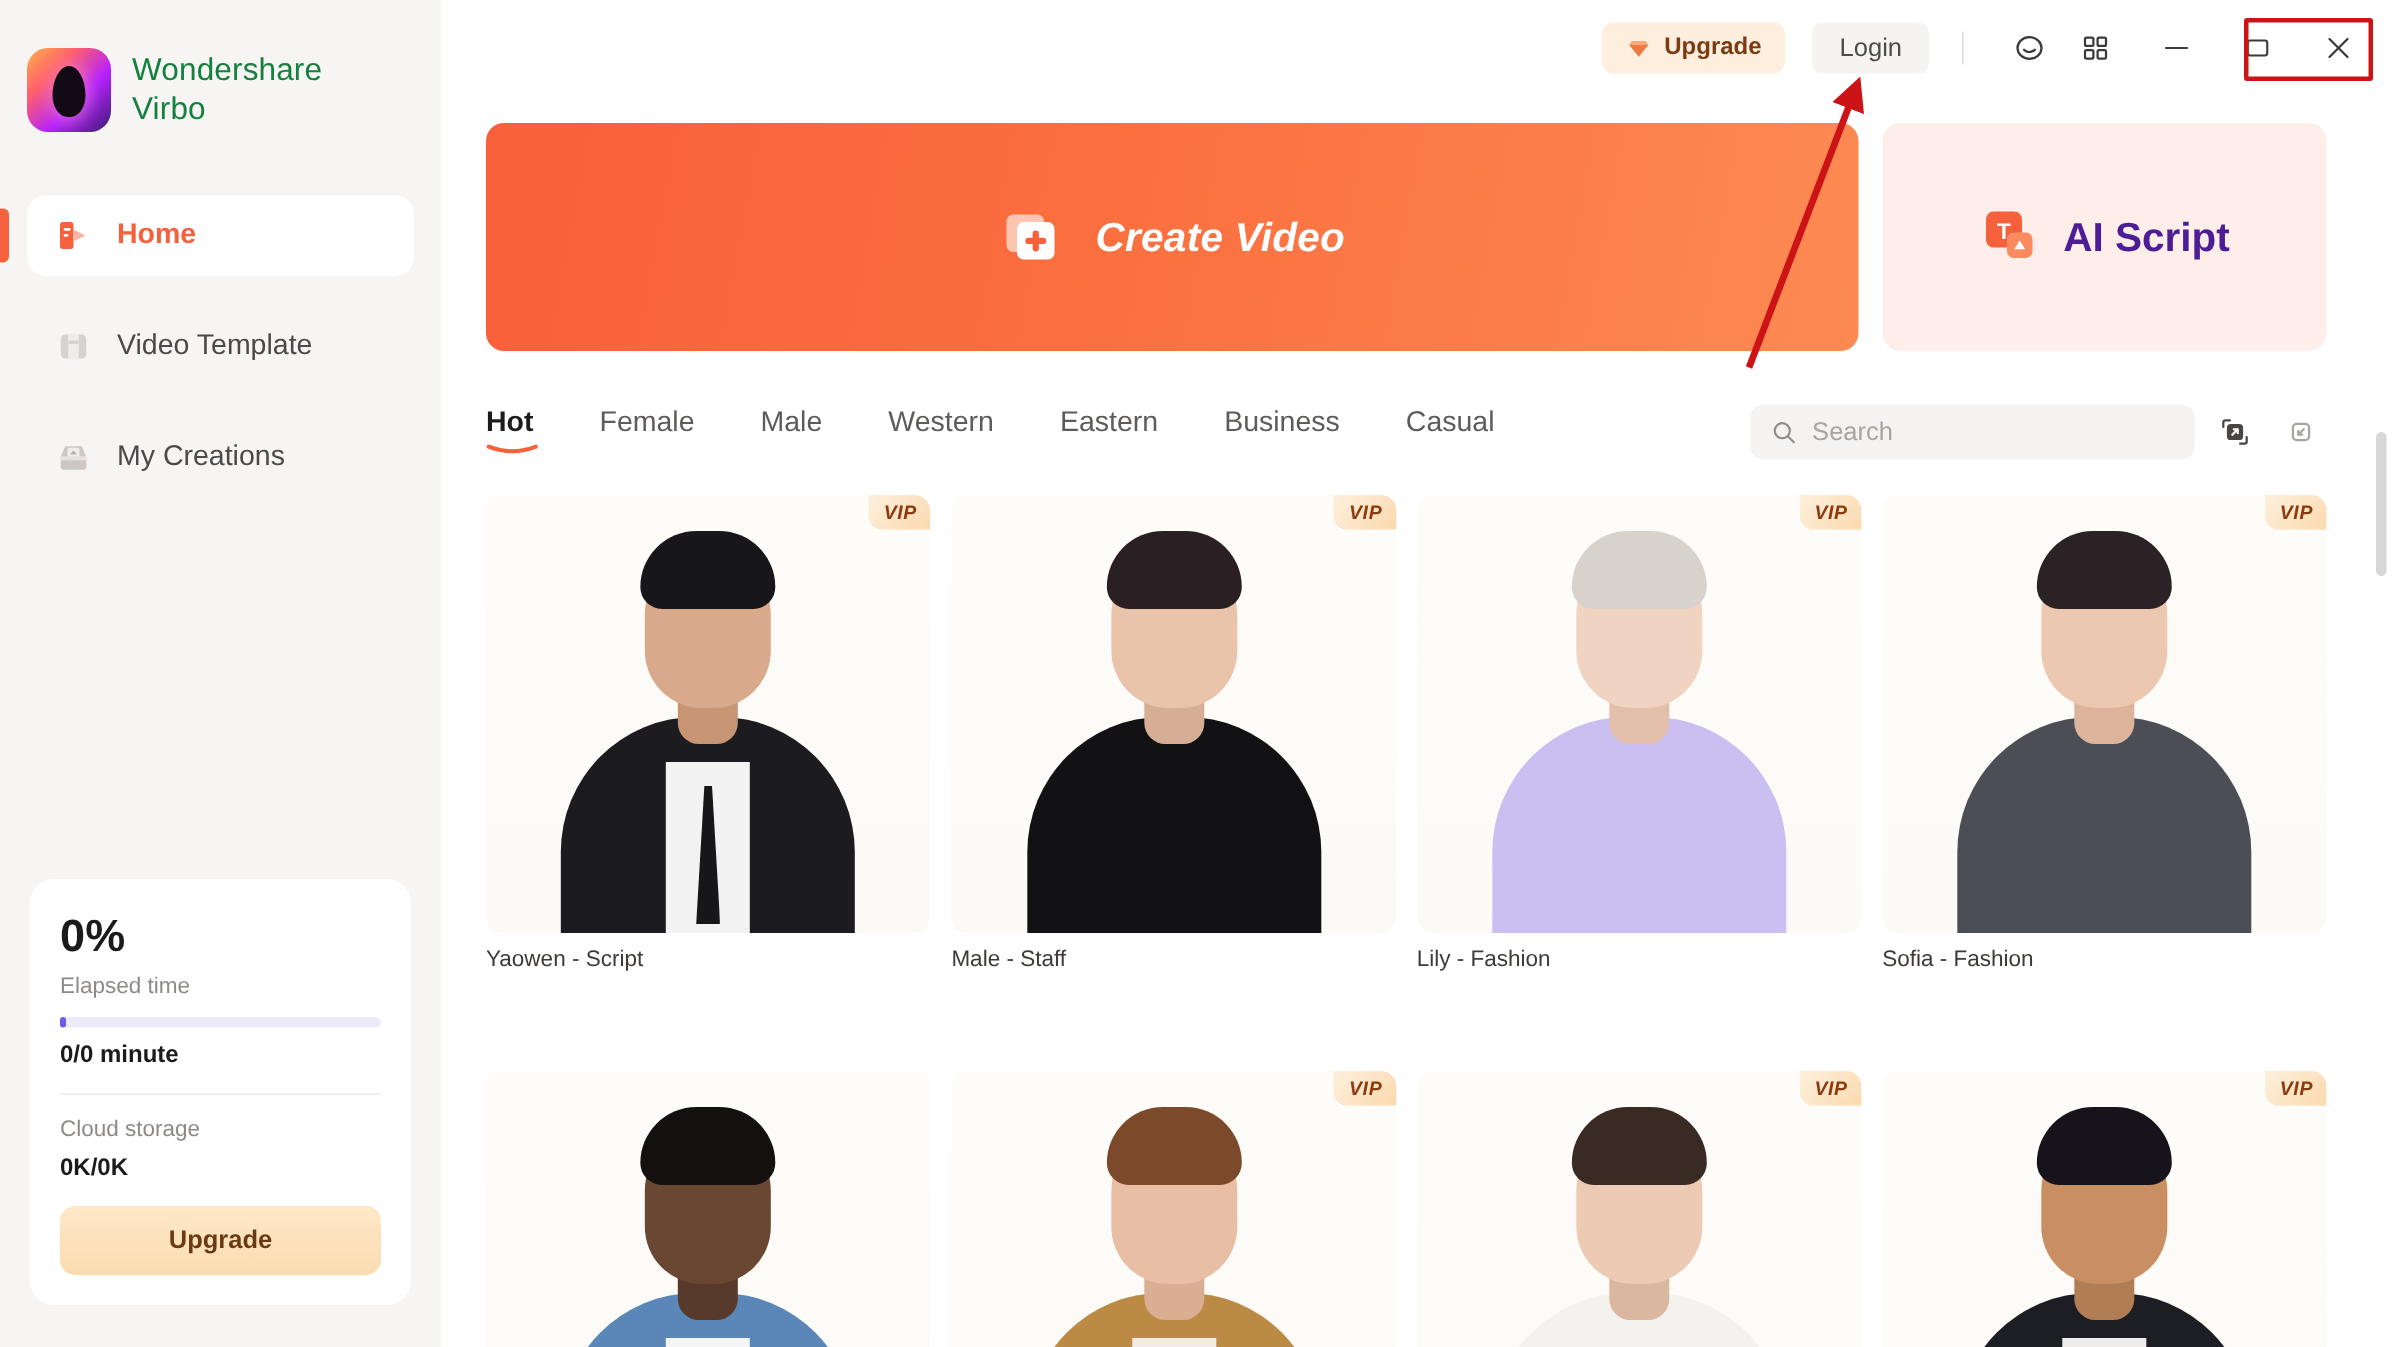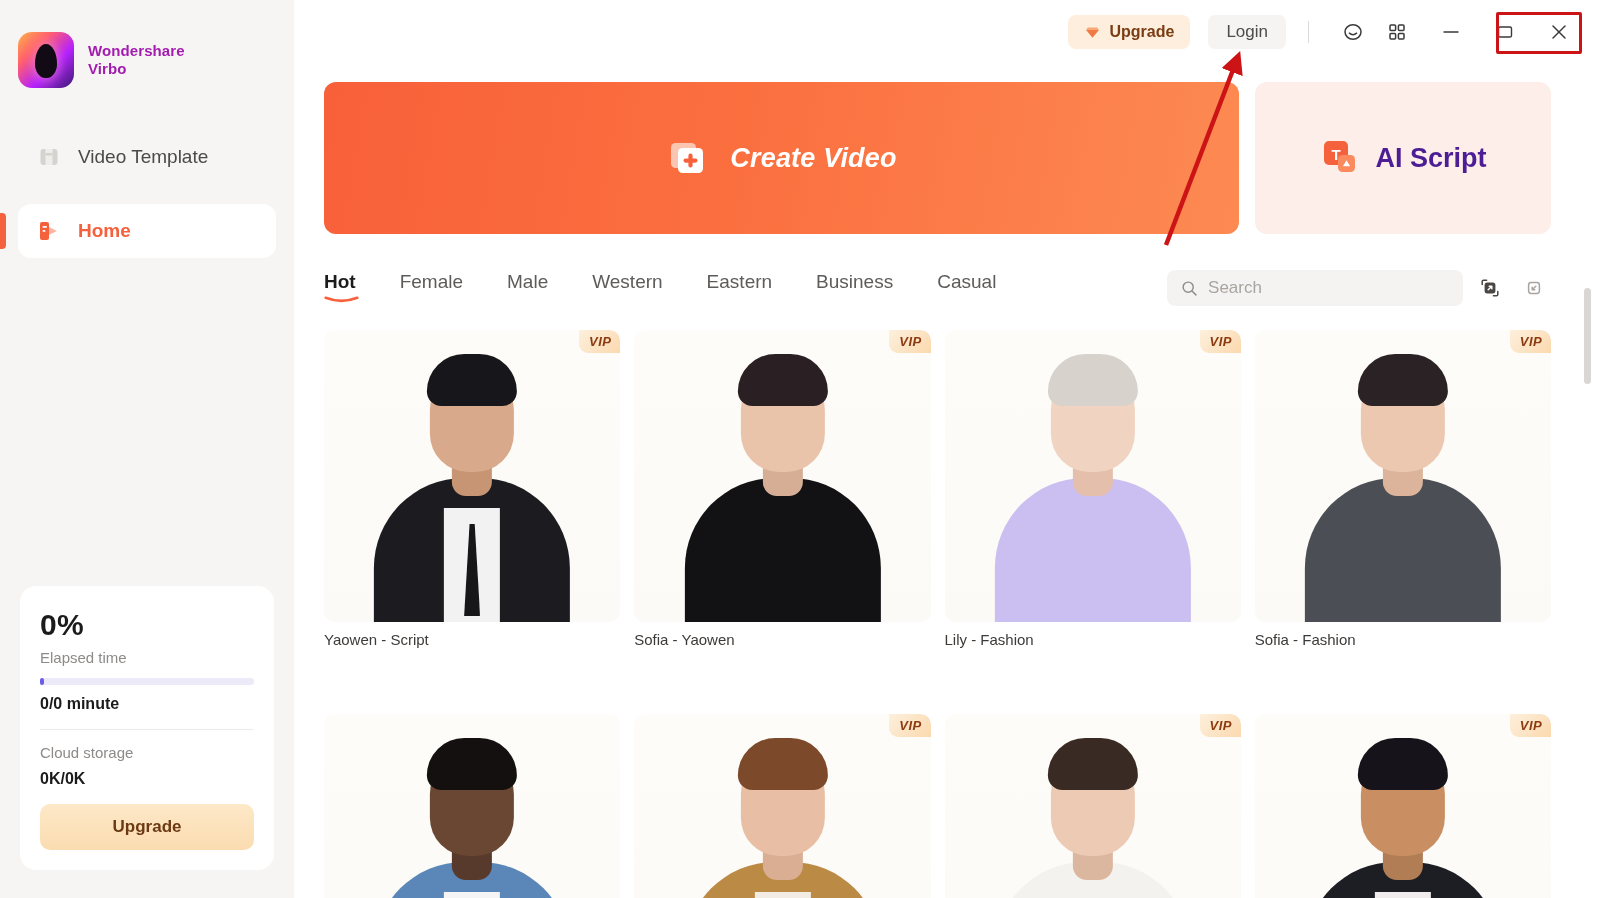--- a/index.html
+++ b/index.html
@@ -24,21 +24,21 @@
     background: linear-gradient(135deg,#ffb347 0%,#ff5f6d 30%,#b621fe 62%,#3a1c71 100%);
     position: relative; overflow: hidden; flex: 0 0 56px;
   }
   .brand-logo::after{
     content:""; position:absolute; left:50%; top:22%;
     width:22px; height:34px; transform:translateX(-50%);
     background:#120a14; border-radius:50% 50% 46% 46% / 58% 58% 42% 42%;
     box-shadow: 0 0 10px 3px rgba(255,160,200,.45);
   }
   .brand-name {
-    font-size: 15px; font-weight: 700; color: #a21caf;
+    font-size: 21px; font-weight: 400; color: #15803d;
     line-height: 1.22; letter-spacing:.1px;
   }
   .nav { margin-top: 42px; padding: 0 18px; }
   .nav-item {
     display: flex; align-items: center; gap: 16px;
     height: 54px; padding: 0 18px; border-radius: 13px;
     color: #4a4a4a; font-size: 19px; cursor: pointer;
     margin-bottom: 20px; position: relative;
   }
   .nav-item.active { background: #ffffff; color: #f5613c; font-weight: 600; }
@@ -188,40 +188,49 @@
 
   <aside class="sidebar">
 
     <div class="brand">
       <div class="brand-logo"></div>
       <div class="brand-name">Wondershare<br>Virbo</div>
     </div>
 
     <nav class="nav">
 
-      <div class="nav-item">
-        <svg class="nav-ico" viewBox="0 0 26 26">
-          <rect x="4.5" y="5" width="17" height="16" rx="3" fill="#d6d2cf"></rect>
-          <rect x="9.5" y="5" width="7" height="16" fill="#efedea"></rect>
-          <rect x="9.5" y="9" width="7" height="2.4" rx="1.2" fill="#d6d2cf"></rect>
-        </svg>
-        <span>Video Template</span>
-      </div>
-
       <div class="nav-item active">
         <span class="active-bar"></span>
         <svg class="nav-ico" viewBox="0 0 26 26">
           <rect x="4" y="4" width="9" height="18" rx="2" fill="#f5613c"></rect>
           <rect x="6.5" y="8" width="4.5" height="1.8" rx=".9" fill="#fff"></rect>
           <rect x="6.5" y="12" width="3" height="1.8" rx=".9" fill="#fff"></rect>
           <path d="M13 9 L21 13 L13 17 Z" fill="#fbb7a3"></path>
         </svg>
         <span>Home</span>
       </div>
 
+      <div class="nav-item">
+        <svg class="nav-ico" viewBox="0 0 26 26">
+          <rect x="4.5" y="5" width="17" height="16" rx="3" fill="#d6d2cf"></rect>
+          <rect x="9.5" y="5" width="7" height="16" fill="#efedea"></rect>
+          <rect x="9.5" y="9" width="7" height="2.4" rx="1.2" fill="#d6d2cf"></rect>
+        </svg>
+        <span>Video Template</span>
+      </div>
+
+      <div class="nav-item">
+        <svg class="nav-ico" viewBox="0 0 26 26">
+          <path d="M4.5 12.5 L7.5 5.5 h11 l3 7 v7 a1.6 1.6 0 0 1-1.6 1.6 H6.1 A1.6 1.6 0 0 1 4.5 19.5 Z" fill="#cdc8c4"></path>
+          <rect x="9" y="6.5" width="8" height="7" rx="1.3" fill="#efedea"></rect>
+          <path d="M13 8.4 l2.4 2.6 h-4.8 Z" fill="#b8b2ad"></path>
+          <rect x="4.5" y="12.2" width="17" height="2.6" fill="#e6e2df"></rect>
+        </svg>
+        <span>My Creations</span>
+      </div>
 
     </nav>
 
     <div class="usage-card">
       <div class="usage-pct">0%</div>
       <div class="usage-sub">Elapsed time</div>
       <div class="bar-track">
         <div class="bar-fill" style="width: 4px;"></div>
       </div>
       <div class="usage-val">0/0 minute</div>
@@ -370,21 +379,21 @@
         <div class="card">
           <div class="thumb">
             <span class="vip">VIP</span>
             <div class="fig">
               <div class="body" style="background:#121215"></div>
               <div class="neck" style="background:#d6ae95"></div>
               <div class="head" style="background:#e9c4ab"></div>
               <div class="hair" style="background:#2a2024"></div>
             </div>
           </div>
-          <div class="card-label">Sofia - Yaowen</div>
+          <div class="card-label">Male - Staff</div>
         </div>
 
         <div class="card">
           <div class="thumb">
             <span class="vip">VIP</span>
             <div class="fig">
               <div class="body" style="background:#cbbef0"></div>
               <div class="neck" style="background:#e4c0ac"></div>
               <div class="head" style="background:#f0d3c0"></div>
               <div class="hair" style="background:#d8d2cd"></div>

